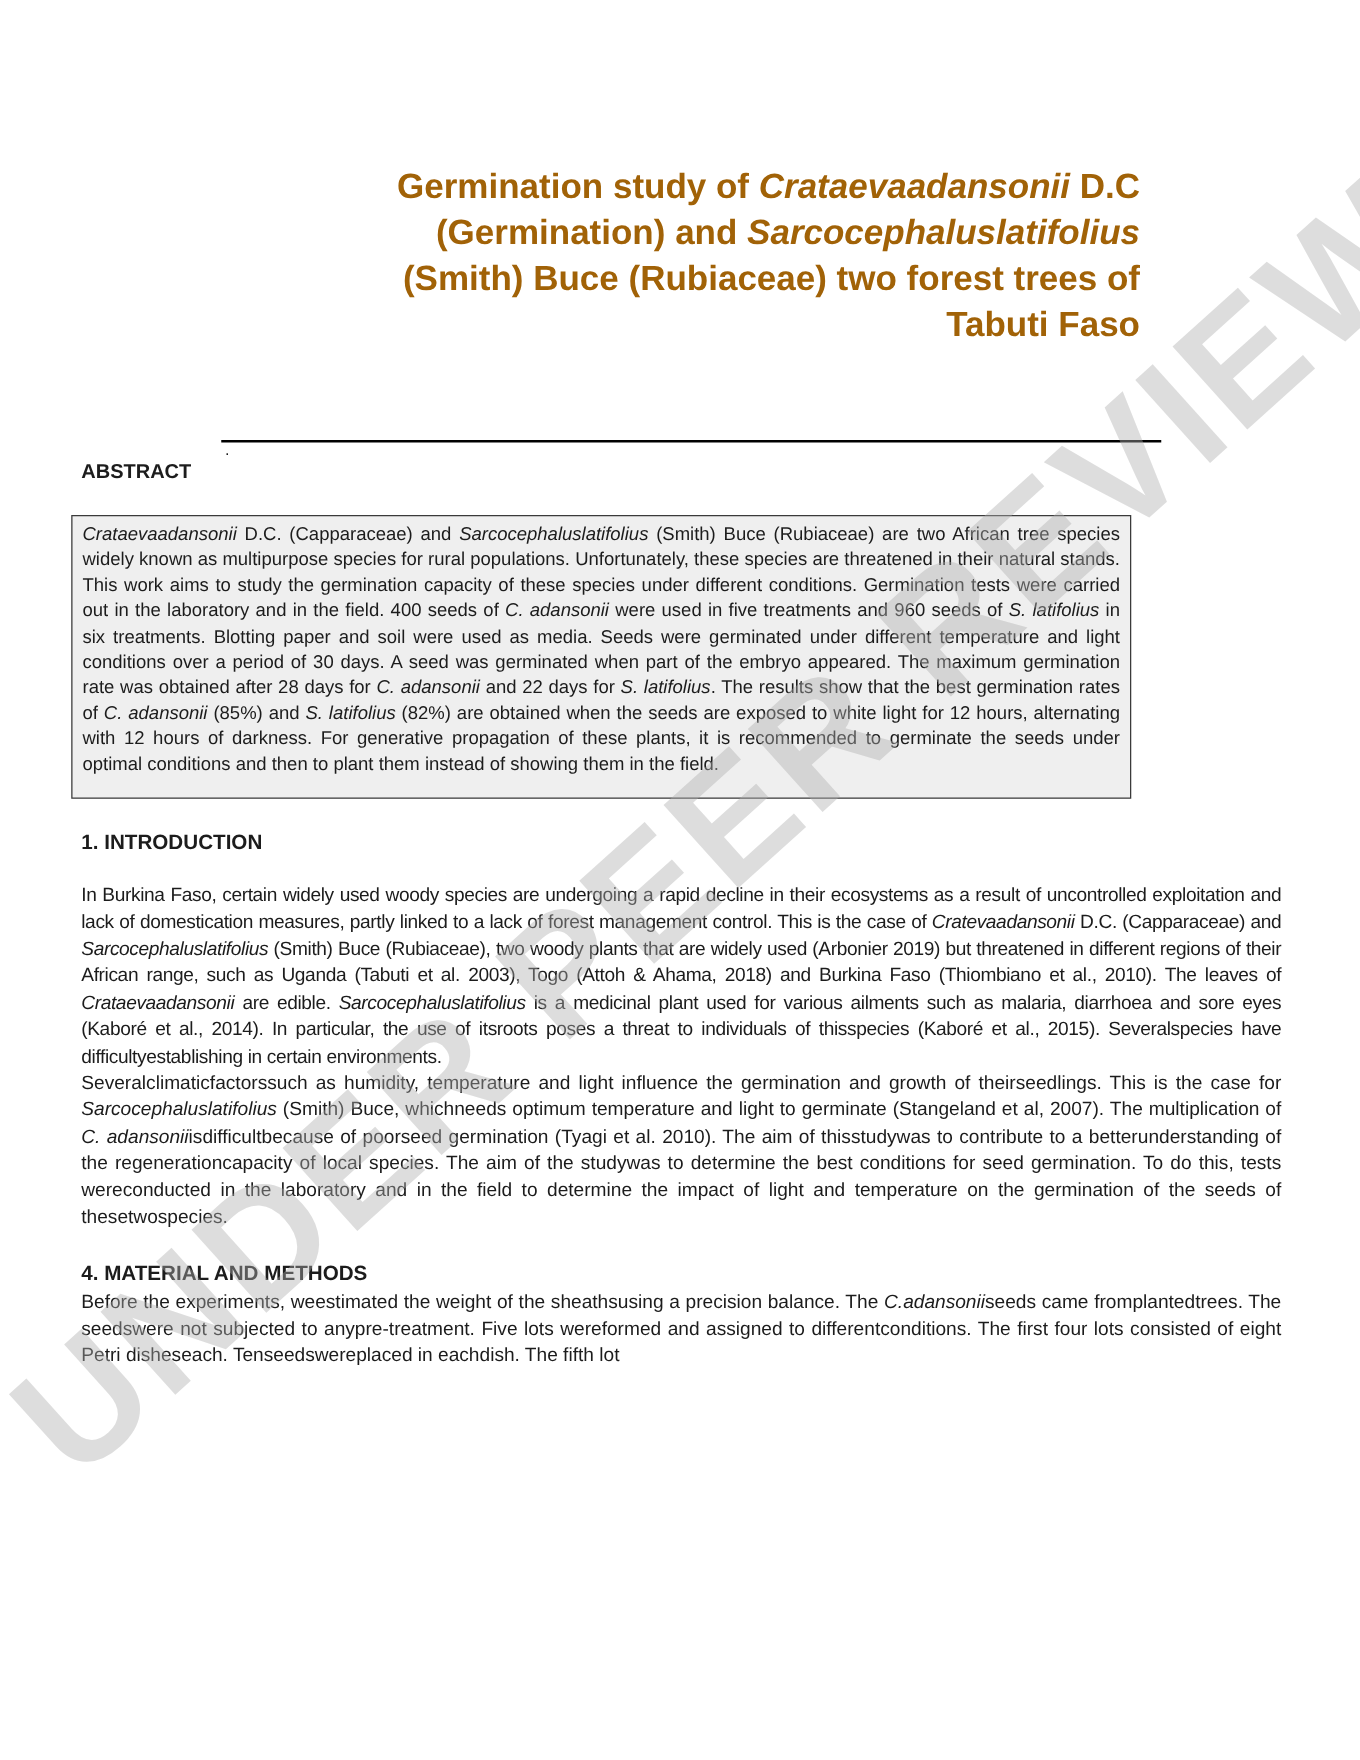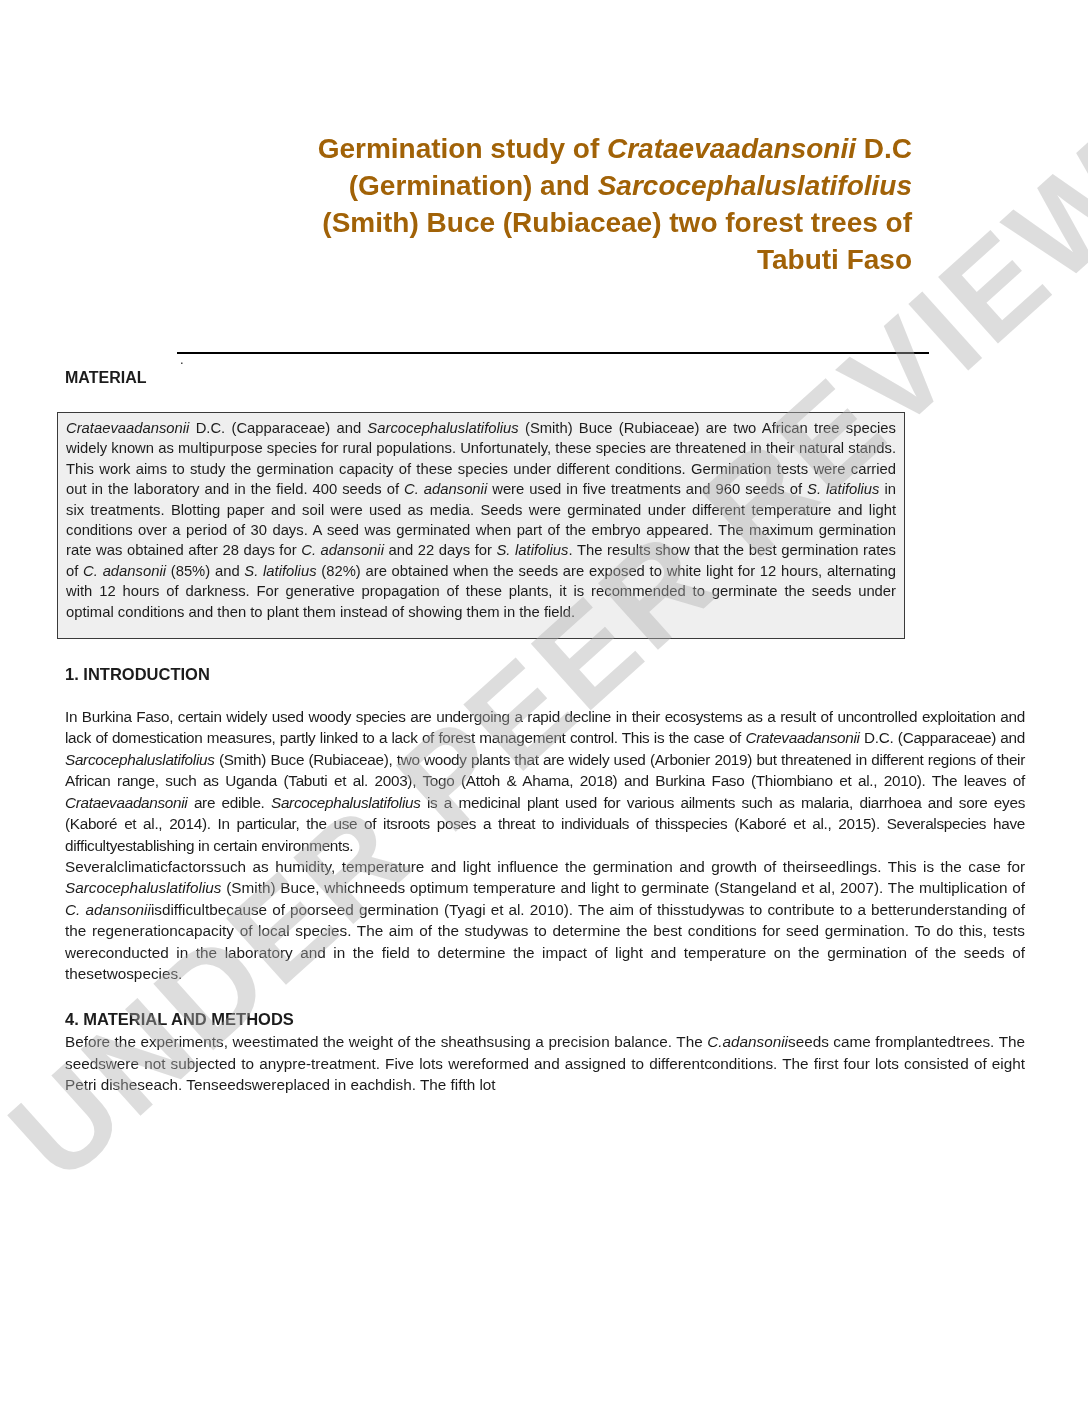--- a/index.html
+++ b/index.html
@@ -91,21 +91,21 @@
 
 <div class="page">
 
   <div class="watermark">UNDER PEER REVIEW</div>
 
   <h1 class="title"><span>Germination study of </span><span class="it">Crataevaadansonii</span><span> D.C</span><br><span>(Germination) and </span><span class="it">Sarcocephaluslatifolius</span><br><span>(Smith) Buce (Rubiaceae) two forest trees of</span><br><span>Tabuti Faso</span></h1>
 
   <div class="rule"></div>
   <div class="dot">.</div>
 
-  <div class="abstract-heading">MATERIAL</div>
+  <div class="abstract-heading">ABSTRACT</div>
 
   <div class="abstract-box">
     <p class="abstract-text"><span class="it">Crataevaadansonii</span><span> D.C. (Capparaceae) and </span><span class="it">Sarcocephaluslatifolius</span><span> (Smith) Buce (Rubiaceae) are two African tree species widely known as multipurpose species for rural populations. Unfortunately, these species are threatened in their natural stands. This work aims to study the germination capacity of these species under different conditions. Germination tests were carried out in the laboratory and in the field. 400 seeds of </span><span class="it">C. adansonii</span><span> were used in five treatments and 960 seeds of </span><span class="it">S. latifolius</span><span> in six treatments. Blotting paper and soil were used as media. Seeds were germinated under different temperature and light conditions over a period of 30 days. A seed was germinated when part of the embryo appeared. The maximum germination rate was obtained after 28 days for </span><span class="it">C. adansonii</span><span> and 22 days for </span><span class="it">S. latifolius</span><span>. The results show that the best germination rates of </span><span class="it">C. adansonii</span><span> (85%) and </span><span class="it">S. latifolius</span><span> (82%) are obtained when the seeds are exposed to white light for 12 hours, alternating with 12 hours of darkness. For generative propagation of these plants, it is recommended to germinate the seeds under optimal conditions and then to plant them instead of showing them in the field.</span></p>
   </div>
 
 
   <h2 class="section-heading intro-heading">1. INTRODUCTION</h2>
 
   <p class="para para-narrow"><span>In Burkina Faso, certain widely used woody species are undergoing a rapid decline in their ecosystems as a result of uncontrolled exploitation and lack of domestication measures, partly linked to a lack of forest management control. This is the case of </span><span class="it">Cratevaadansonii</span><span> D.C. (Capparaceae) and </span><span class="it">Sarcocephaluslatifolius</span><span> (Smith) Buce (Rubiaceae), two woody plants that are widely used (Arbonier 2019) but threatened in different regions of their African range, such as Uganda (Tabuti et al. 2003), Togo (Attoh &amp; Ahama, 2018) and Burkina Faso (Thiombiano et al., 2010). The leaves of </span><span class="it">Crataevaadansonii</span><span> are edible. </span><span class="it">Sarcocephaluslatifolius</span><span> is a medicinal plant used for various ailments such as malaria, diarrhoea and sore eyes (Kaboré et al., 2014). In particular, the use of itsroots poses a threat to individuals of thisspecies (Kaboré et al., 2015). Severalspecies have difficultyestablishing in certain environments.</span></p>
 

